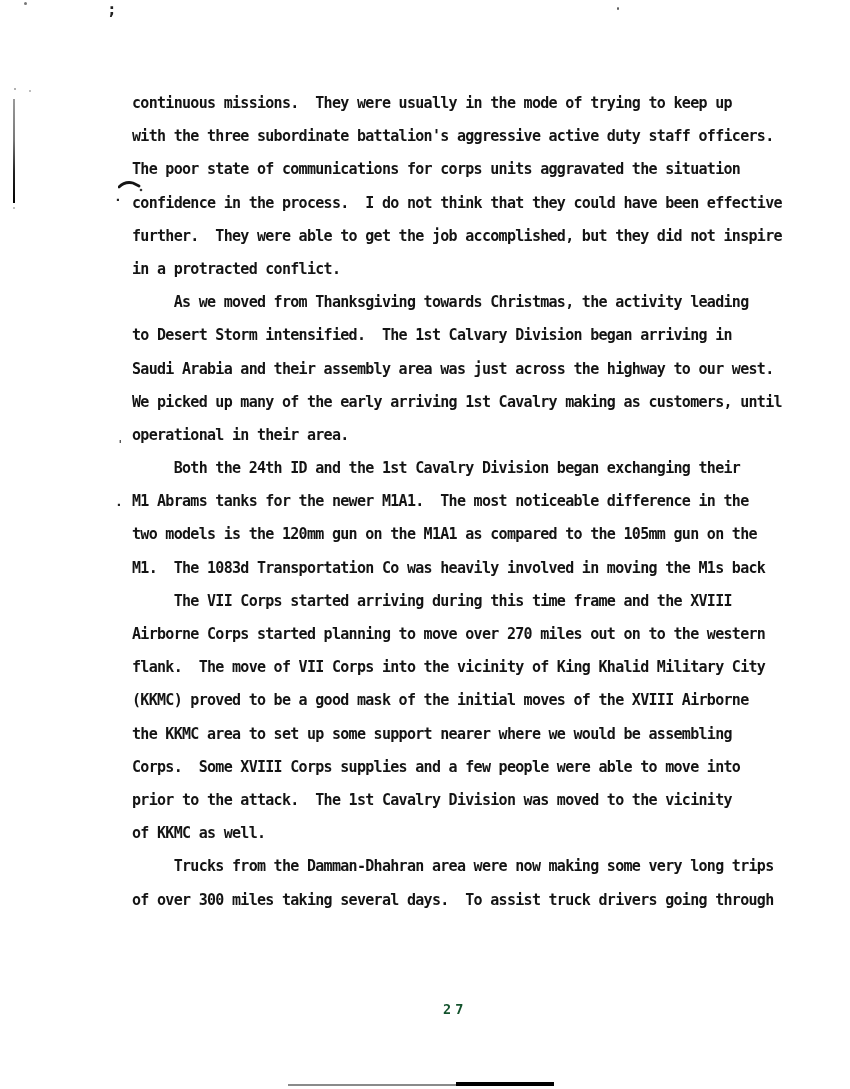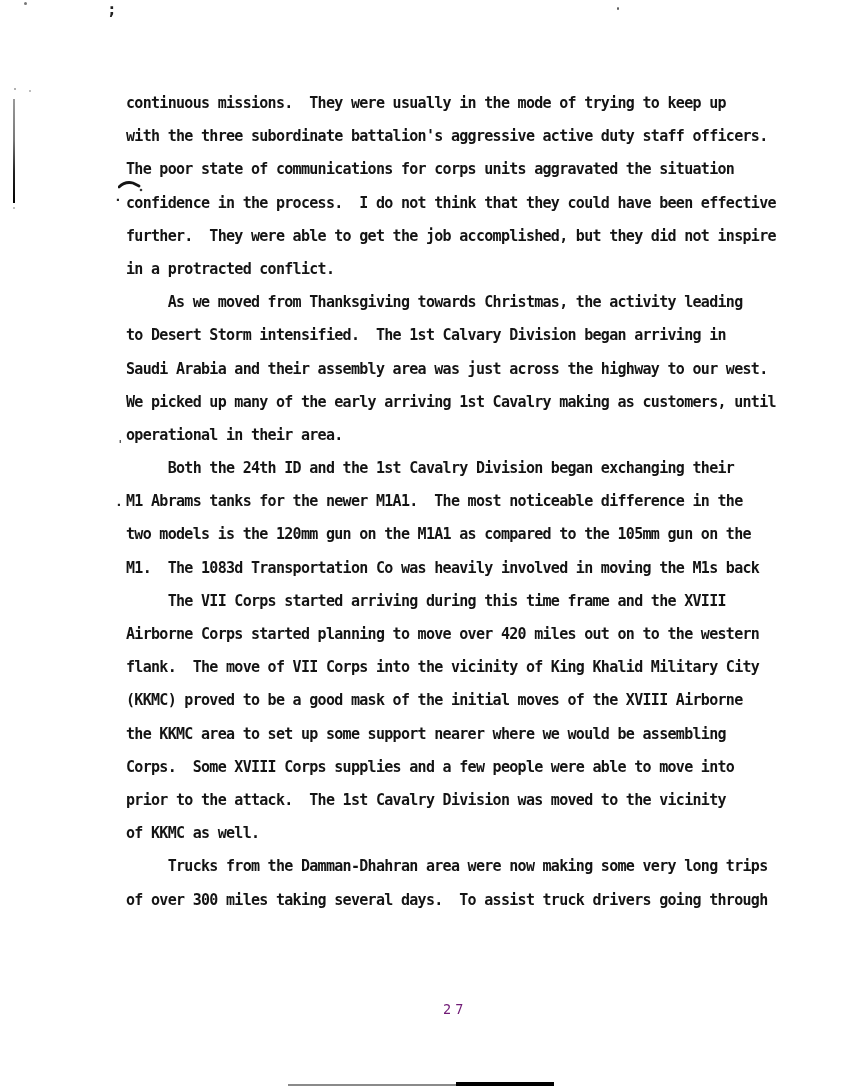--- a/index.html
+++ b/index.html
@@ -12,42 +12,42 @@
     width: 850px;
     height: 1089px;
     background: #ffffff;
     overflow: hidden;
     font-family: "DejaVu Sans Mono", monospace;
     color: #121212;
   }
   
   .text-body {
     position: absolute;
-    left: 126px;
+    left: 132px;
     top: 87px;
     width: 690px;
   }
   .line {
     white-space: pre;
     font-size: 15px;
     font-weight: bold;
     letter-spacing: -0.7px;
     line-height: 33.2px;
     height: 33.2px;
     color: #141414;
   }
   
   .page-number {
     position: absolute;
     left: 443px;
     top: 1001px;
     font-size: 13.5px;
-    font-weight: normal;
+    font-weight: bold;
     letter-spacing: 4px;
-    color: #701a75;
+    color: #14532d;
   }
   
   .mark {
     position: absolute;
     color: #222;
     font-weight: bold;
   }
   .semicolon    { left: 107px; top: 0px;  font-size: 16px; }
   .further-dot  { left: 114px; top: 192px; font-size: 13px; }
   .both-dot     { left: 115px; top: 494px; font-size: 13px; }
@@ -116,21 +116,21 @@
       <div class="line">     As we moved from Thanksgiving towards Christmas, the activity leading</div>
       <div class="line">to Desert Storm intensified.  The 1st Calvary Division began arriving in</div>
       <div class="line">Saudi Arabia and their assembly area was just across the highway to our west.</div>
       <div class="line">We picked up many of the early arriving 1st Cavalry making as customers, until</div>
       <div class="line">operational in their area.</div>
       <div class="line">     Both the 24th ID and the 1st Cavalry Division began exchanging their</div>
       <div class="line">M1 Abrams tanks for the newer M1A1.  The most noticeable difference in the</div>
       <div class="line">two models is the 120mm gun on the M1A1 as compared to the 105mm gun on the</div>
       <div class="line">M1.  The 1083d Transportation Co was heavily involved in moving the M1s back</div>
       <div class="line">     The VII Corps started arriving during this time frame and the XVIII</div>
-      <div class="line">Airborne Corps started planning to move over 420 miles out on to the western</div>
+      <div class="line">Airborne Corps started planning to move over 270 miles out on to the western</div>
       <div class="line">flank.  The move of VII Corps into the vicinity of King Khalid Military City</div>
       <div class="line">(KKMC) proved to be a good mask of the initial moves of the XVIII Airborne</div>
       <div class="line">the KKMC area to set up some support nearer where we would be assembling</div>
       <div class="line">Corps.  Some XVIII Corps supplies and a few people were able to move into</div>
       <div class="line">prior to the attack.  The 1st Cavalry Division was moved to the vicinity</div>
       <div class="line">of KKMC as well.</div>
       <div class="line">     Trucks from the Damman-Dhahran area were now making some very long trips</div>
       <div class="line">of over 300 miles taking several days.  To assist truck drivers going through</div>
     </div>
 

